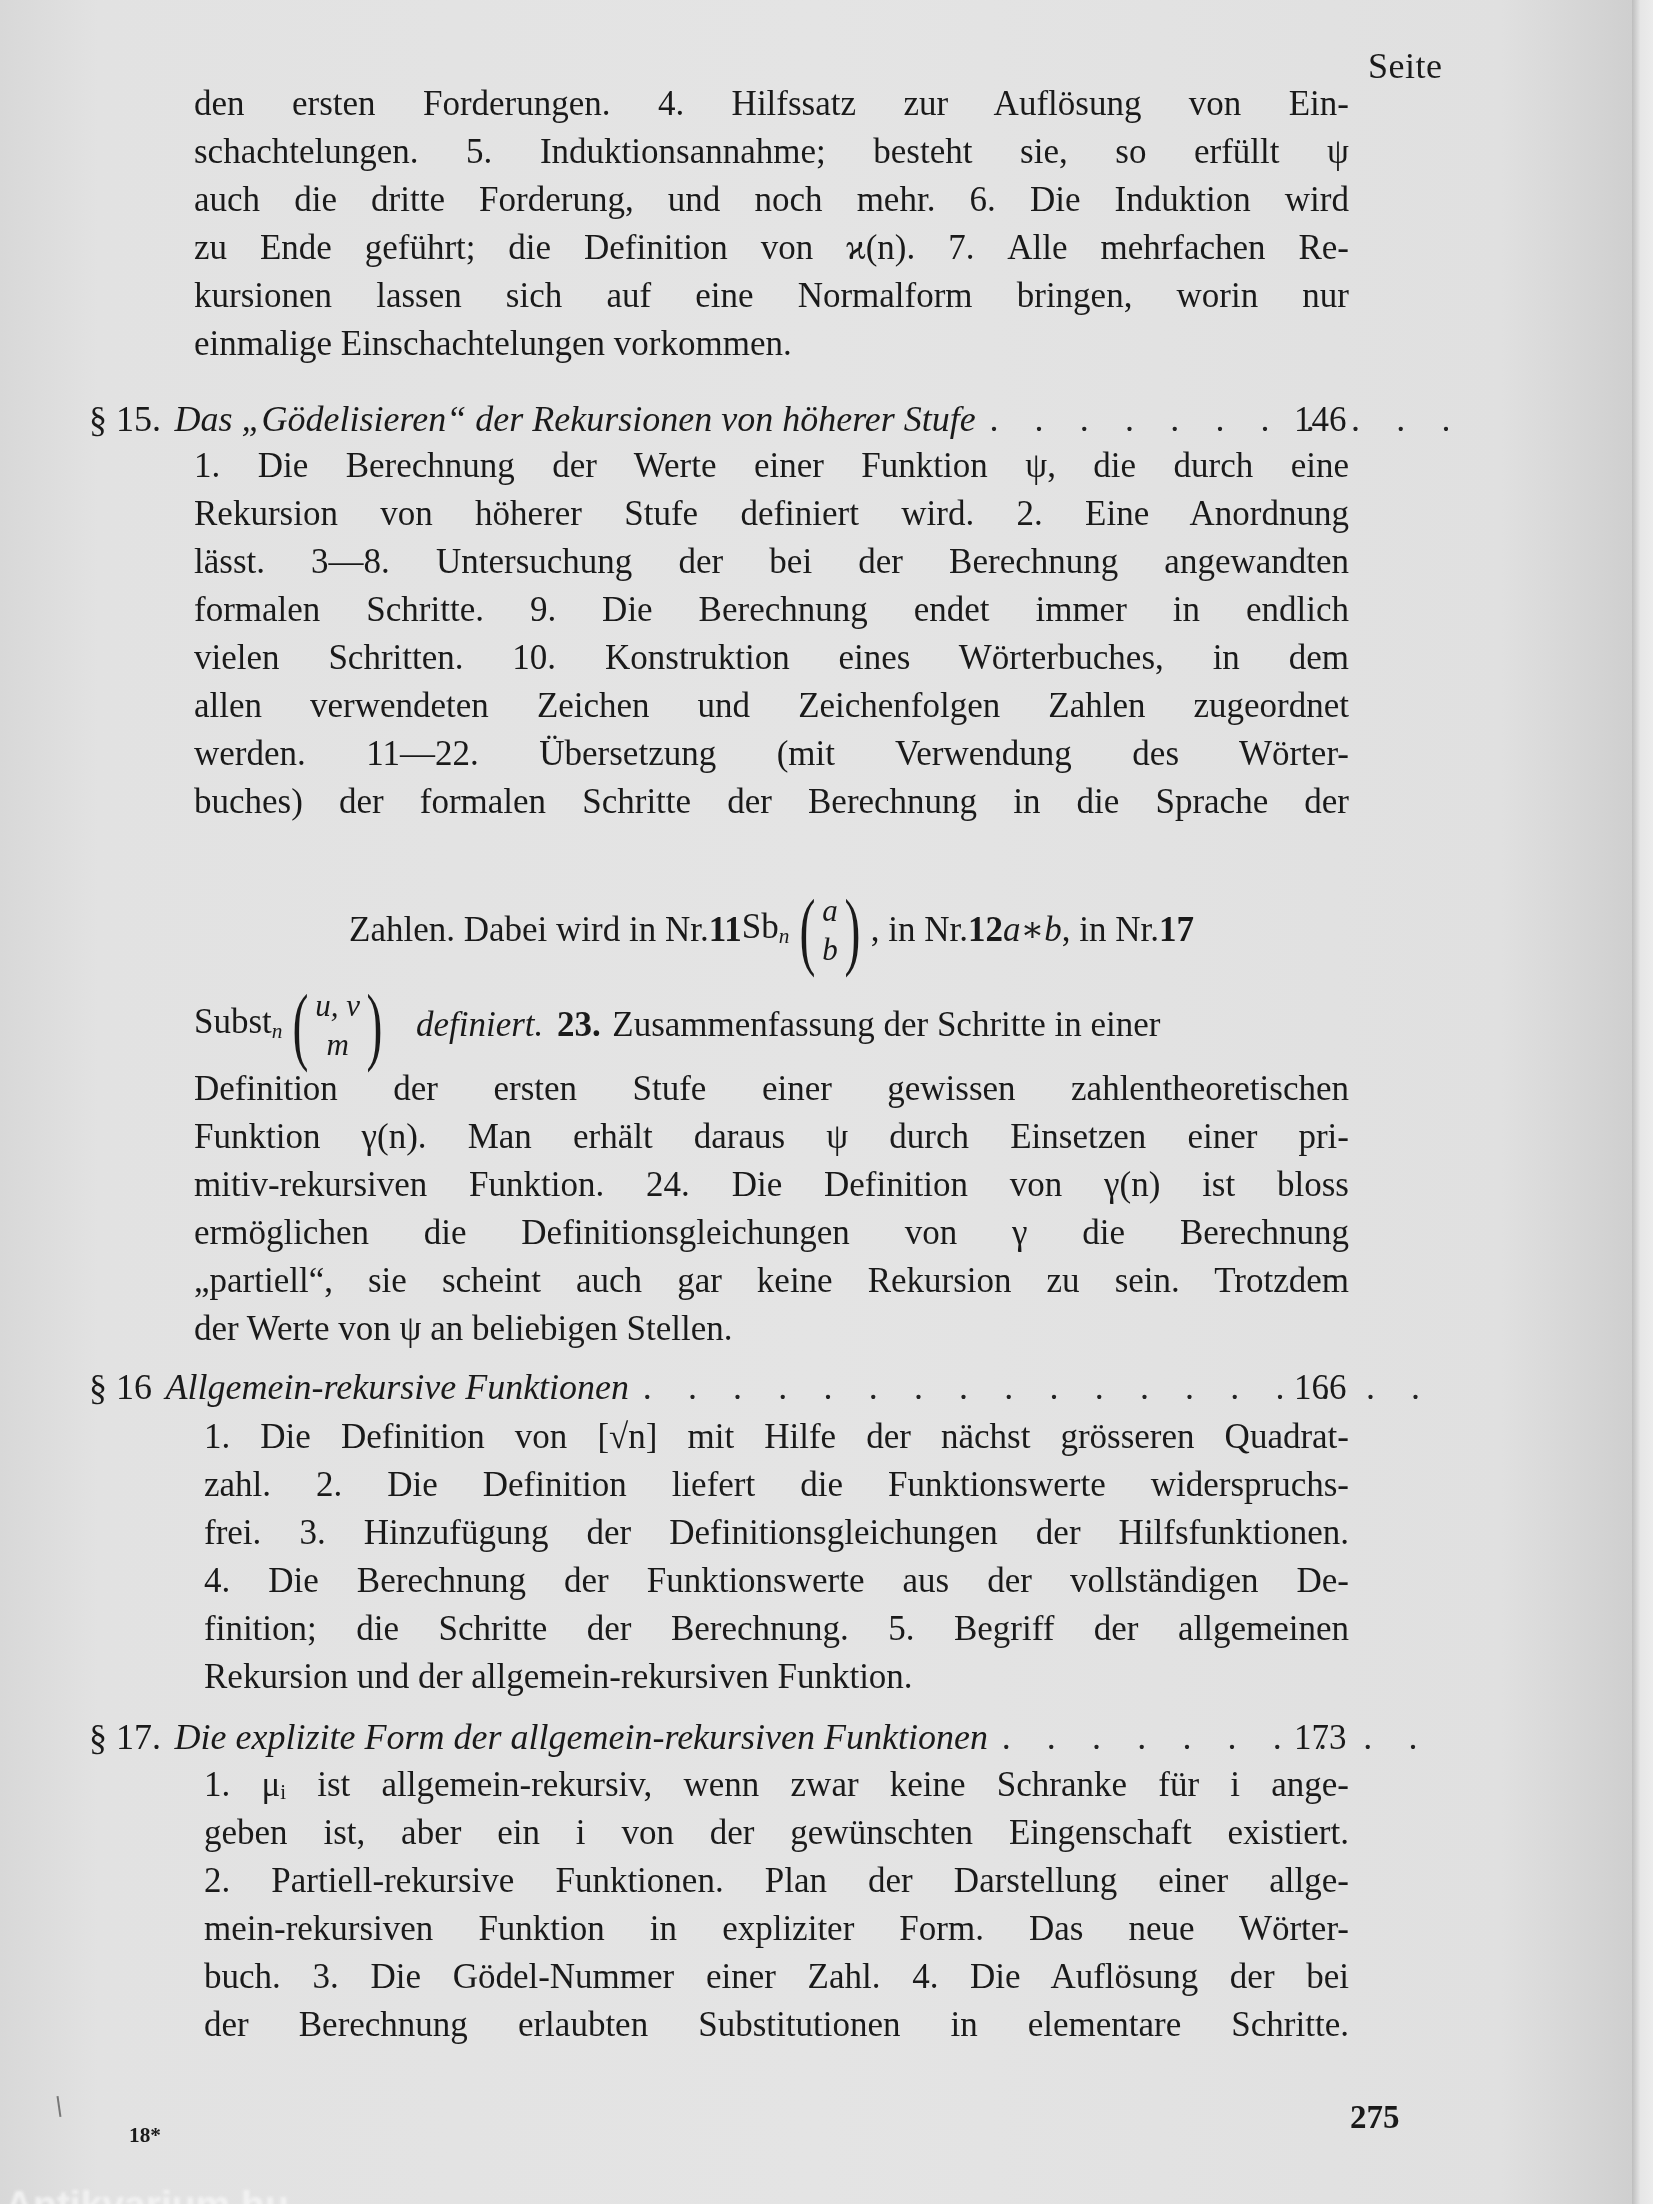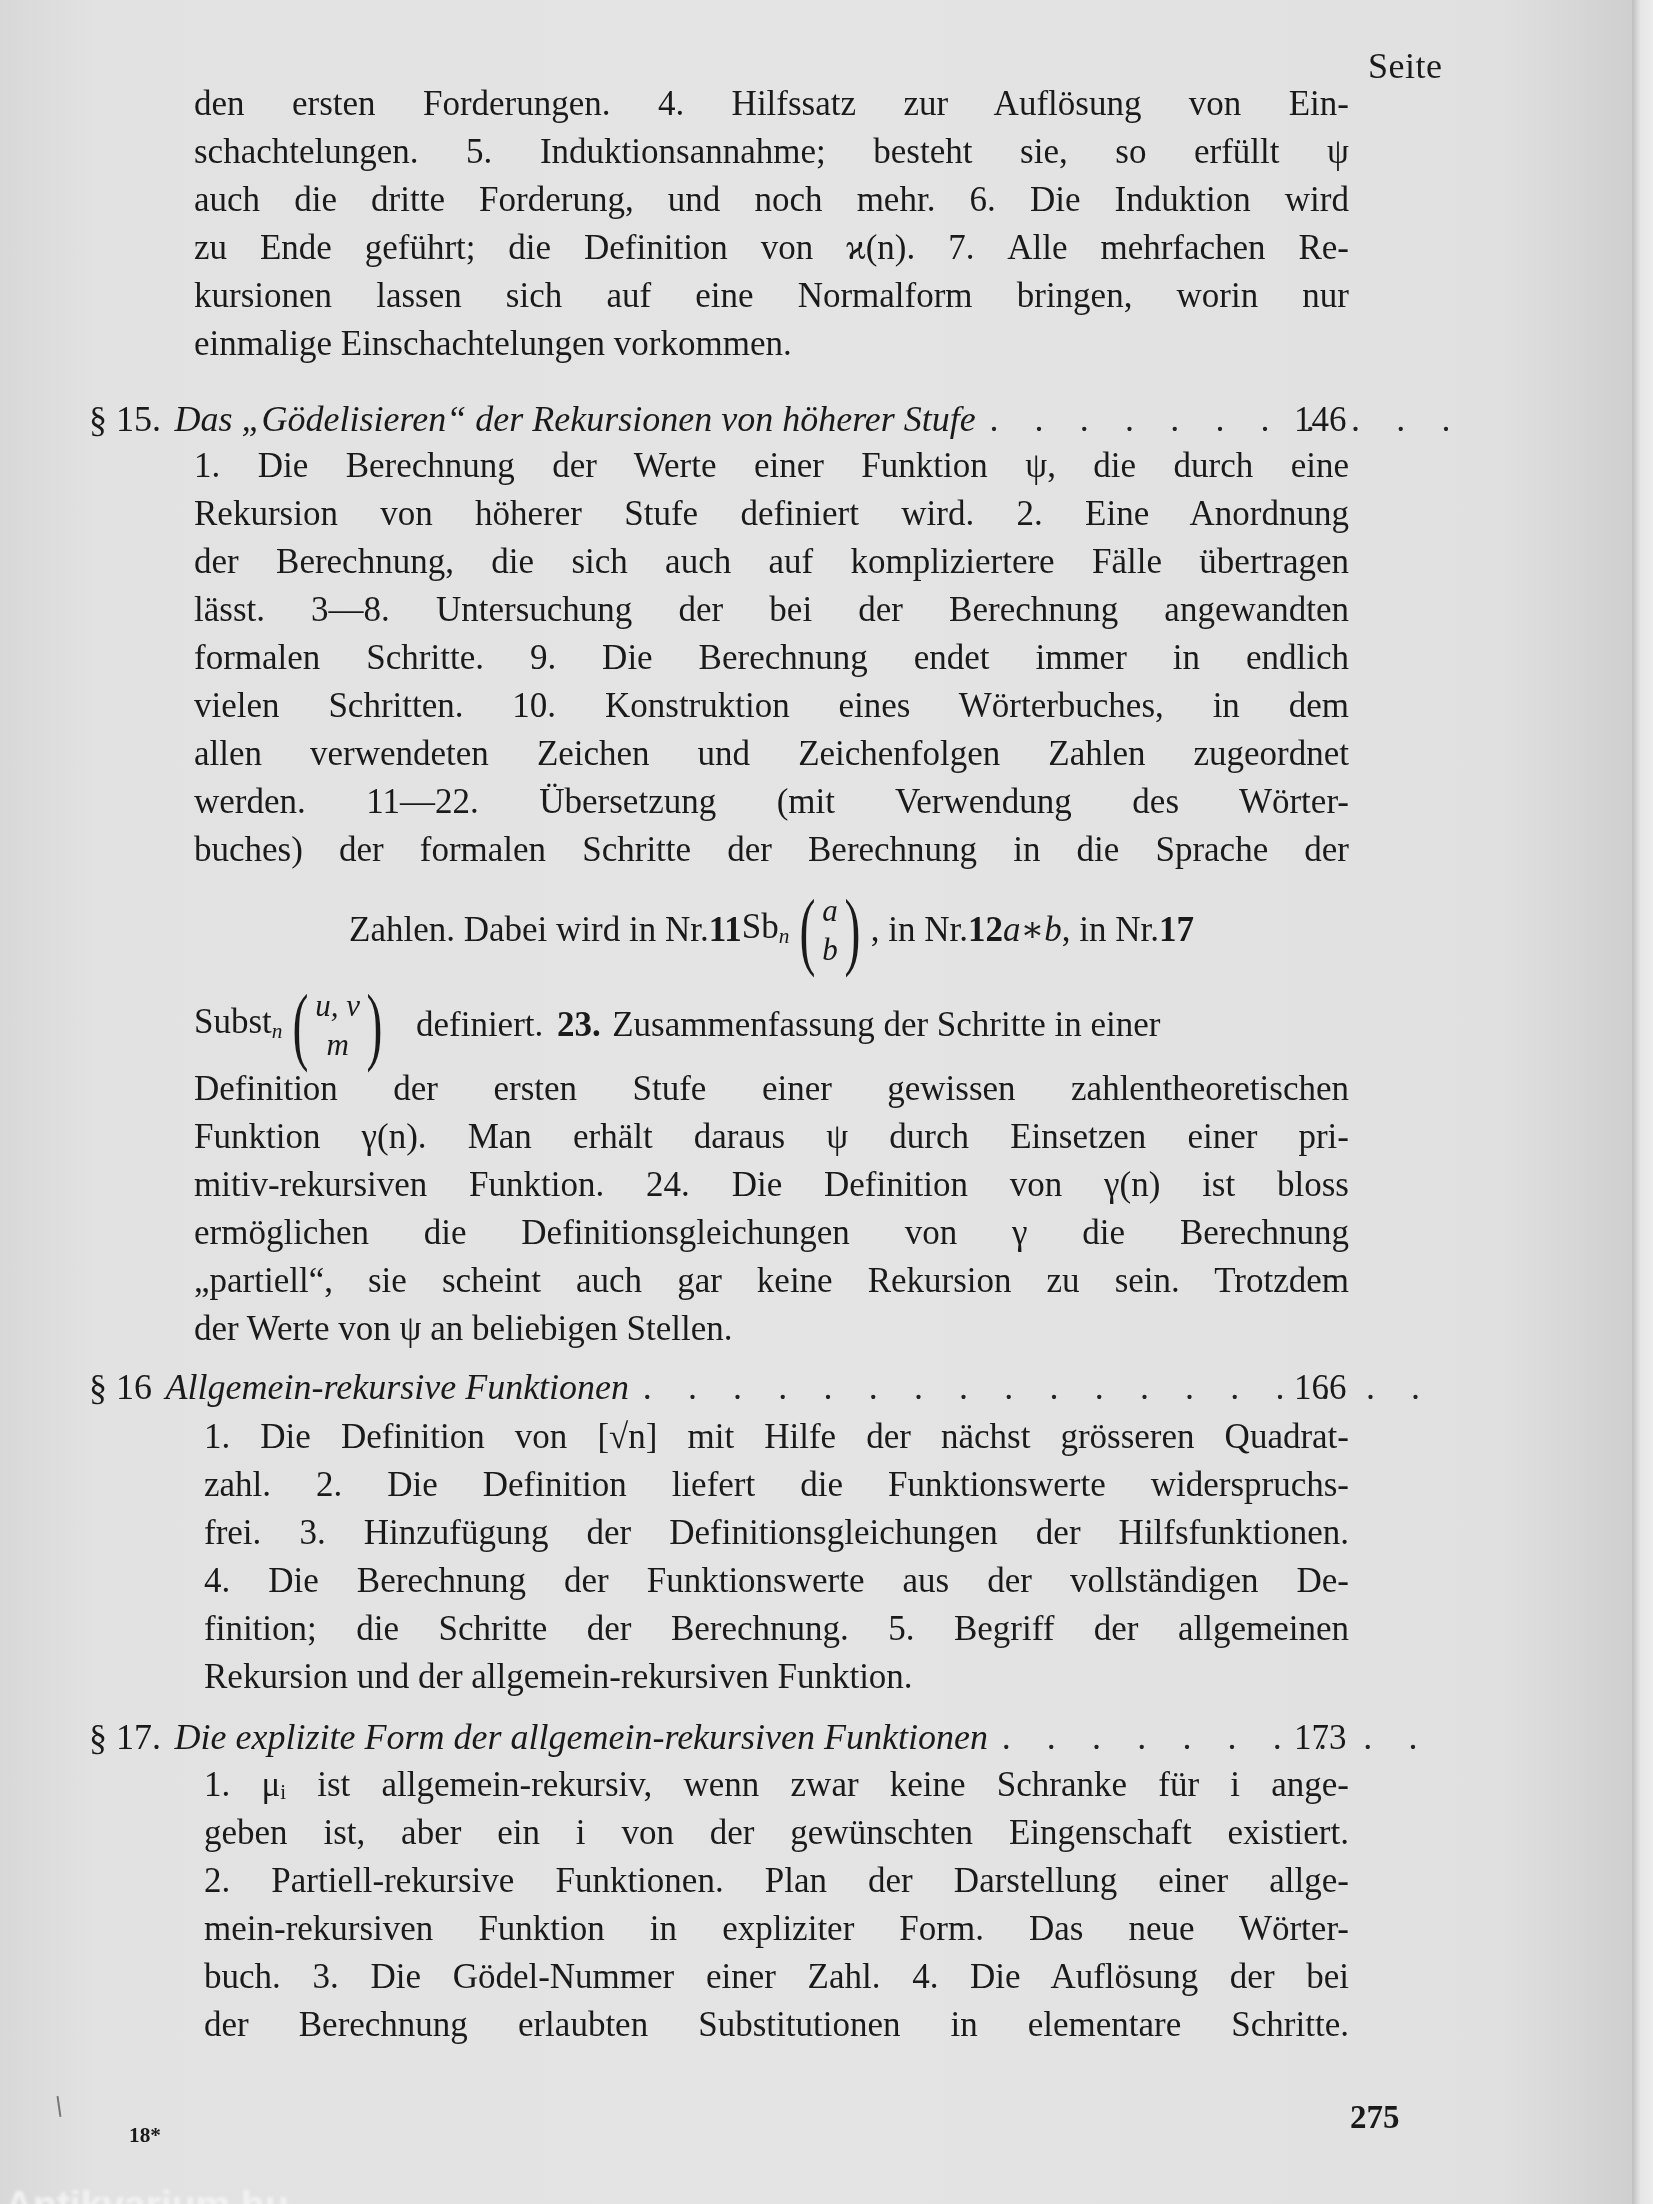--- a/index.html
+++ b/index.html
@@ -75,21 +75,20 @@
   <span class="title">Das „Gödelisieren“ der Rekursionen von höherer Stufe</span>
   <span class="dots">. . . . . . . . . . . . . . . . . . . . . . . .</span>
 </div>
 <div class="entry-head" style="top:396px; width:auto; left:0;">
   <span class="pg">146</span>
 </div>
 
 <div class="body" style="top:442px;">
   <span class="line">1. Die Berechnung der Werte einer Funktion ψ, die durch eine</span>
   <span class="line">Rekursion von höherer Stufe definiert wird. 2. Eine Anordnung</span>
-  <span class="line">der Berechnung, die sich auch auf kompliziertere Fälle übertragen</span>
   <span class="line">lässt. 3—8. Untersuchung der bei der Berechnung angewandten</span>
   <span class="line">formalen Schritte. 9. Die Berechnung endet immer in endlich</span>
   <span class="line">vielen Schritten. 10. Konstruktion eines Wörterbuches, in dem</span>
   <span class="line">allen verwendeten Zeichen und Zeichenfolgen Zahlen zugeordnet</span>
   <span class="line">werden. 11—22. Übersetzung (mit Verwendung des Wörter-</span>
   <span class="line">buches) der formalen Schritte der Berechnung in die Sprache der</span>
 </div>
 
 <div class="body math-line" style="top:881px; height:97px; justify-content:center;">
   <span>Zahlen. Dabei wird in Nr.</span>
@@ -115,21 +114,21 @@
   <span>
     <span>Subst</span><span class="sub">n</span><span class="binom">
         <span class="paren">(</span>
         <span class="stack">
           <span>u, v</span>
           <span>m</span>
         </span>
         <span class="paren">)</span>
       </span>
   </span>
-  <span style="margin-left:23px;">definiert.</span>
+  <span style="margin-left:23px;font-style:italic;">definiert.</span>
   <b style="margin-left:13.6px;">23.</b>
   <span style="margin-left:11.6px;">Zusammenfassung der Schritte in einer</span>
 </div>
 
 <div class="body" style="top:1065px;">
   <span class="line">Definition der ersten Stufe einer gewissen zahlentheoretischen</span>
   <span class="line">Funktion γ(n). Man erhält daraus ψ durch Einsetzen einer pri-</span>
   <span class="line">mitiv-rekursiven Funktion. 24. Die Definition von γ(n) ist bloss</span>
   <span class="line">ermöglichen die Definitionsgleichungen von γ die Berechnung</span>
   <span class="line">„partiell“, sie scheint auch gar keine Rekursion zu sein. Trotzdem</span>

